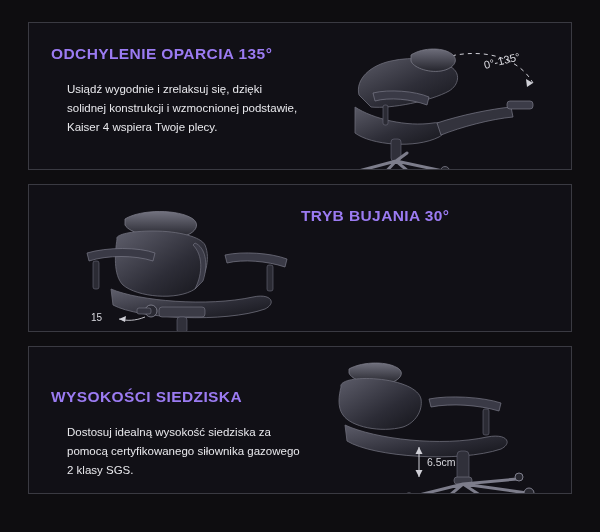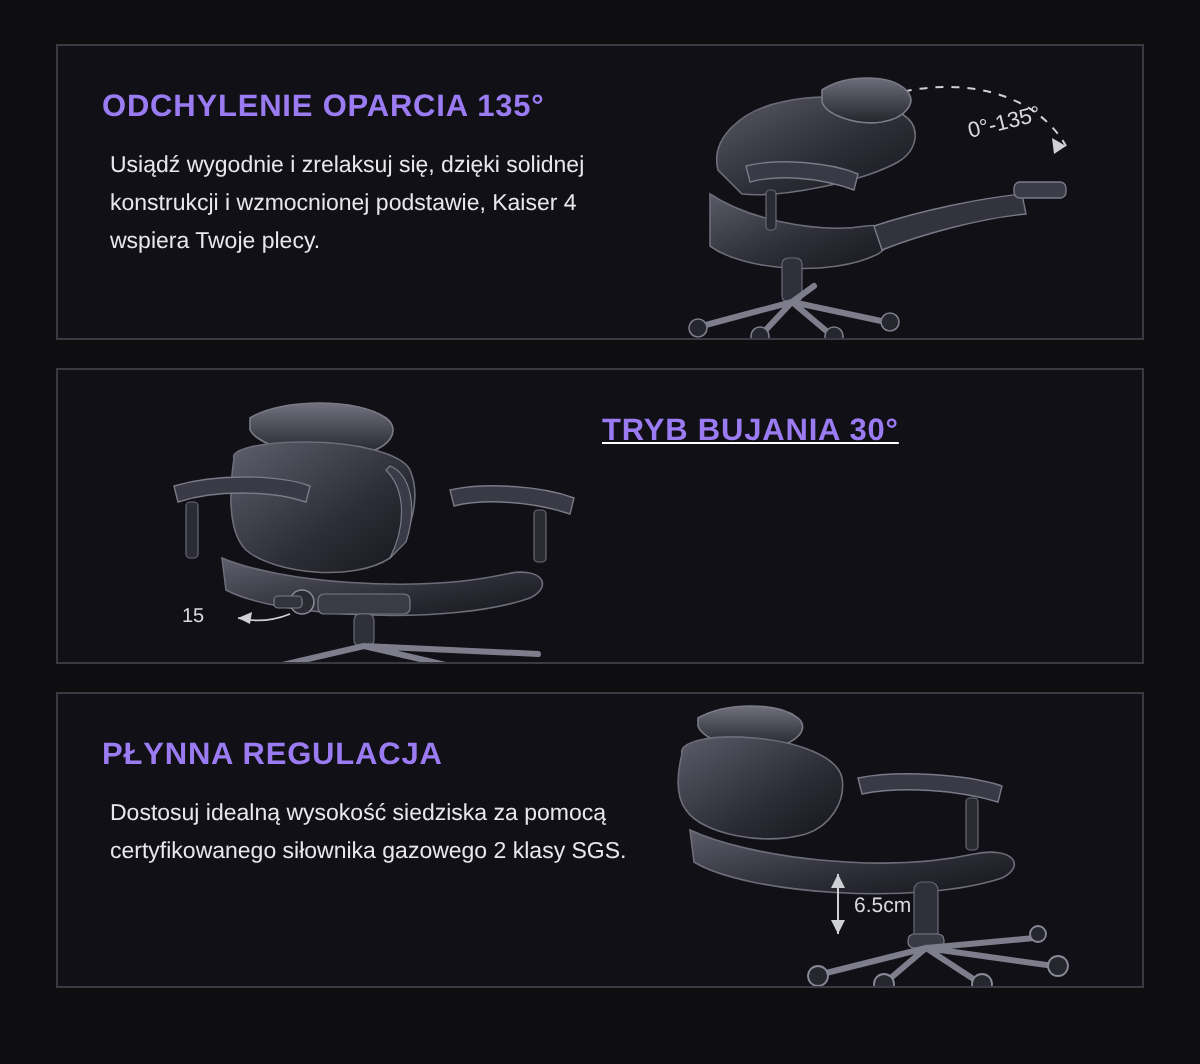--- a/index.html
+++ b/index.html
@@ -38,43 +38,43 @@
     position: relative;
     width: 100%;
     height: 100%;
   }
 
   .text-block {
     position: absolute;
     top: 22px;
   }
   .text-left { left: 22px; width: 268px; }
-  .text-right { right: 22px; width: 248px; text-align: left; text-decoration: underline; }
+  .text-right { right: 22px; width: 248px; text-align: left; }
 
   .headline {
     font-size: 15.5px;
     font-weight: bold;
     color: #9b7bf2;
     letter-spacing: 0.4px;
     line-height: 1.2;
     margin: 0 0 10px 0;
   }
   .headline.two-line { line-height: 1.22; }
 
   .body-text {
     font-size: 11.5px;
     line-height: 1.65;
     color: #e8e8ec;
-    margin: 4px;
+    margin: 16px;
   }
 
   
   .img-area {
     position: absolute;
-    top: 2px;
+    top: 12px;
     height: 100%;
   }
   .img-right { right: 0; width: 260px; }
   .img-left { left: 0; width: 280px; }
 
   svg { display: block; }
 
   .annot-text {
     fill: #d8d8de;
     font-family: "Liberation Sans", sans-serif;
@@ -222,21 +222,22 @@
           <path d="M152 125 L 100 138 M152 125 L 132 142 M152 125 L 178 142 M152 125 L 216 134 M152 125 L 206 120" stroke="#7d7d8b" stroke-width="3" fill="none" stroke-linecap="round"></path>
           <circle cx="98" cy="139" r="5" fill="#26262e" stroke="#8a8a98" stroke-width="0.9"></circle>
           <circle cx="131" cy="143" r="5" fill="#26262e" stroke="#8a8a98" stroke-width="0.9"></circle>
           <circle cx="180" cy="143" r="5" fill="#26262e" stroke="#8a8a98" stroke-width="0.9"></circle>
           <circle cx="218" cy="134" r="5" fill="#26262e" stroke="#8a8a98" stroke-width="0.9"></circle>
           <circle cx="208" cy="118" r="4" fill="#26262e" stroke="#8a8a98" stroke-width="0.9"></circle>
         </svg>
       </div>
       <div class="text-block text-left">
         <div class="headline two-line">
-          <span>PŁYNNA REGULACJA</span><br>
+          <br>
+          <span>WYSOKOŚCI SIEDZISKA</span>
         </div>
         <div class="body-text">Dostosuj idealną wysokość siedziska za pomocą certyfikowanego siłownika gazowego 2 klasy SGS.</div>
       </div>
 
     </div>
   </div>
 
 </div>
 
 </body></html>

